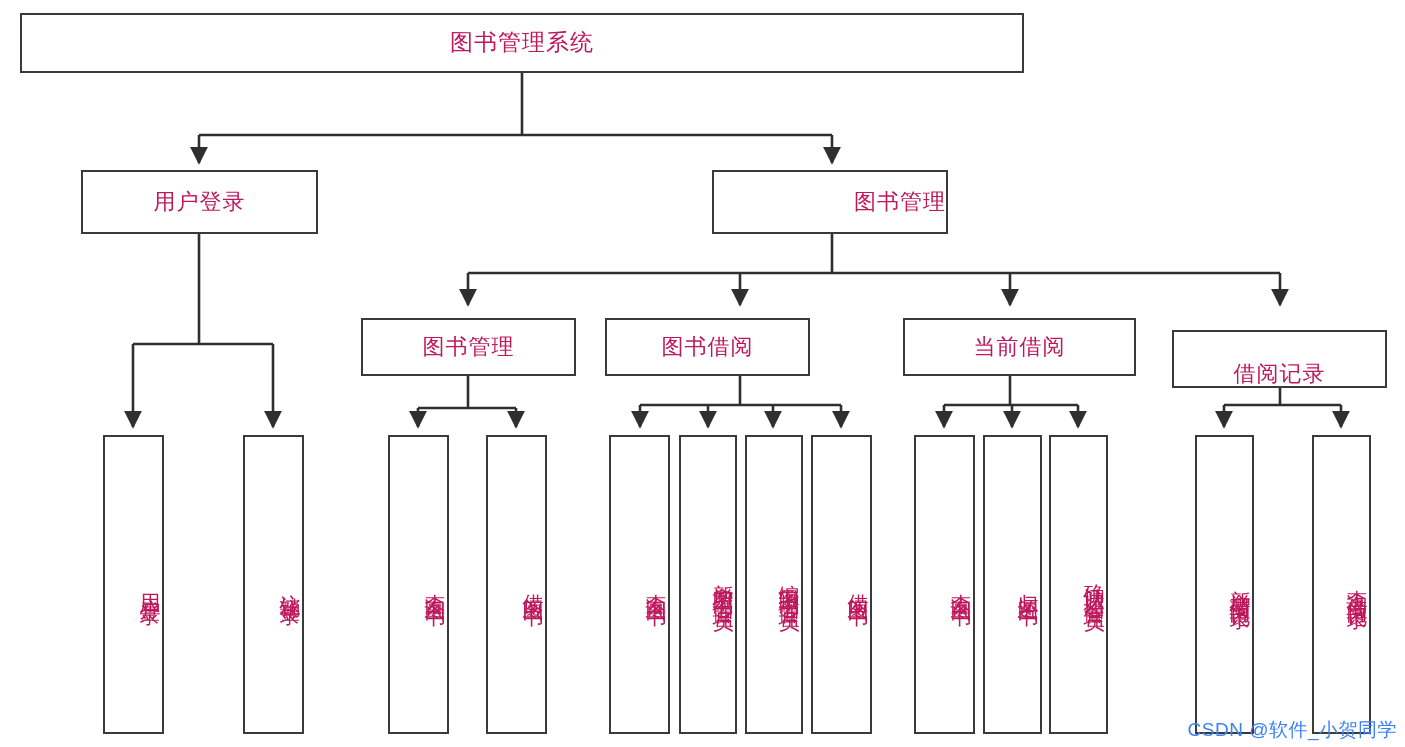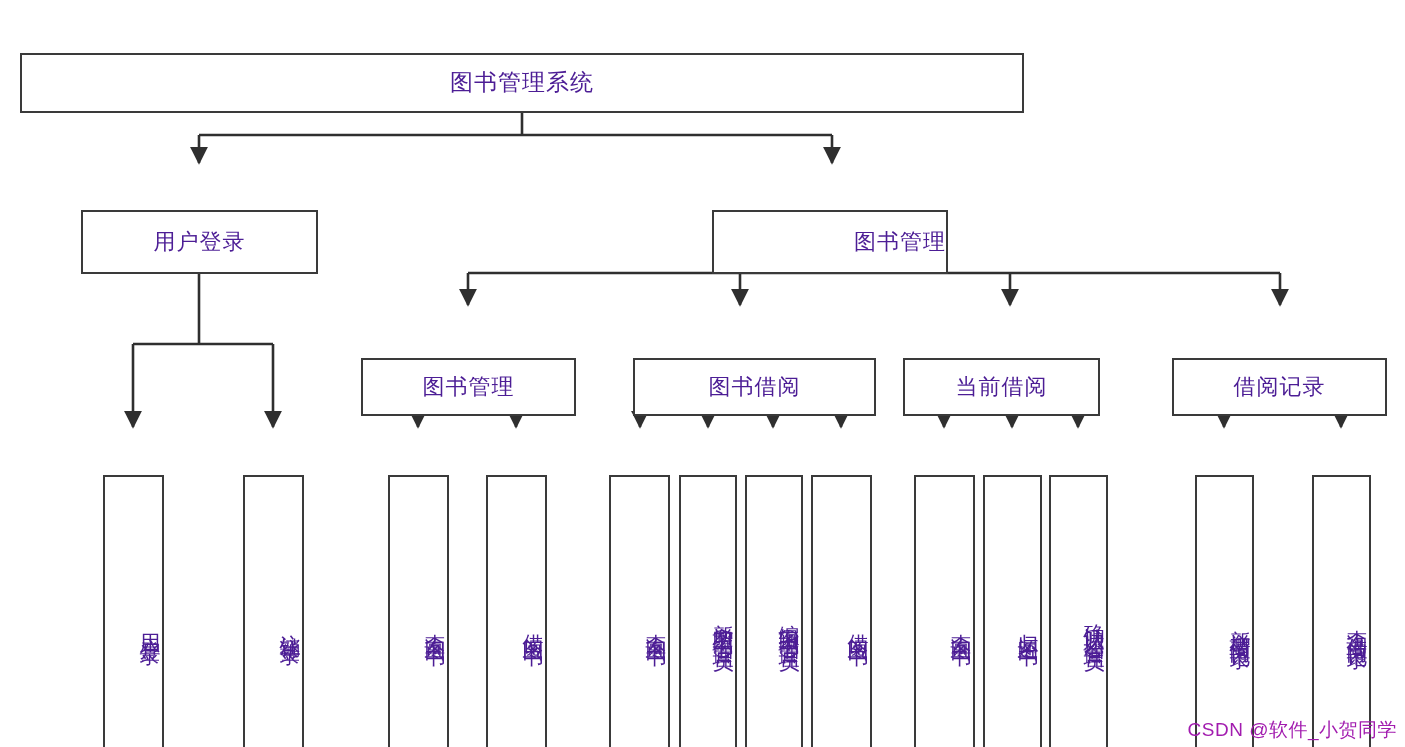--- a/index.html
+++ b/index.html
@@ -23,22 +23,21 @@
     pointer-events: none;
   }
   .node {
     position: absolute;
     box-sizing: border-box;
     background: #ffffff;
     border: 2px solid #3a3a3a;
     display: flex;
     align-items: center;
     justify-content: center;
-    color: #4c1d95;
-    margin-top: 40px;
+    color: #be185d;
   }
   .node.horiz {
     font-size: 22px;
     letter-spacing: 1px;
     line-height: 1.1;
   }
   .node.vert {
     writing-mode: vertical-rl;
     text-orientation: upright;
     font-size: 21px;
@@ -53,21 +52,21 @@
     writing-mode: vertical-rl;
     text-orientation: upright;
     display: block;
   }
   .node.root { font-size: 23px; }
   .watermark {
     position: absolute;
     right: 8px;
     bottom: 4px;
     font-size: 19px;
-    color: #a21caf;
+    color: #3b82f6;
     letter-spacing: 0.5px;
     white-space: nowrap;
   }
 </style>
 </head>
 <body>
 
 <div id="canvas">
 
   <svg id="wires" viewBox="0 0 1405 747" xmlns="http://www.w3.org/2000/svg">
@@ -127,27 +126,27 @@
   <div class="node horiz" style="left:81px; top:170px; width:237px; height:64px;">
     <span class="nlabel">用户登录</span>
   </div>
   <div class="node horiz" style="left:712px; top:170px; width:236px; height:64px;justify-content:flex-end;">
     <span class="nlabel">图书管理</span>
   </div>
 
   <div class="node horiz" style="left:361px; top:318px; width:215px; height:58px;">
     <span class="nlabel">图书管理</span>
   </div>
-  <div class="node horiz" style="left:633px; top:318px; width:243px; height:58px;">
+  <div class="node horiz" style="left:605px; top:318px; width:205px; height:58px;">
     <span class="nlabel">图书借阅</span>
   </div>
-  <div class="node horiz" style="left:903px; top:318px; width:197px; height:58px;">
+  <div class="node horiz" style="left:903px; top:318px; width:233px; height:58px;">
     <span class="nlabel">当前借阅</span>
   </div>
-  <div class="node horiz" style="left:1172px; top:318px; width:215px; height:58px;">
+  <div class="node horiz" style="left:1172px; top:330px; width:215px; height:58px;align-items:flex-end;">
     <span class="nlabel">借阅记录</span>
   </div>
 
   <div class="node vert" style="left:103px; top:435px; width:61px; height:299px;">
     <span class="nlabel">用户登录</span>
   </div>
   <div class="node vert" style="left:243px; top:435px; width:61px; height:299px;">
     <span class="nlabel">注销登录</span>
   </div>
 

